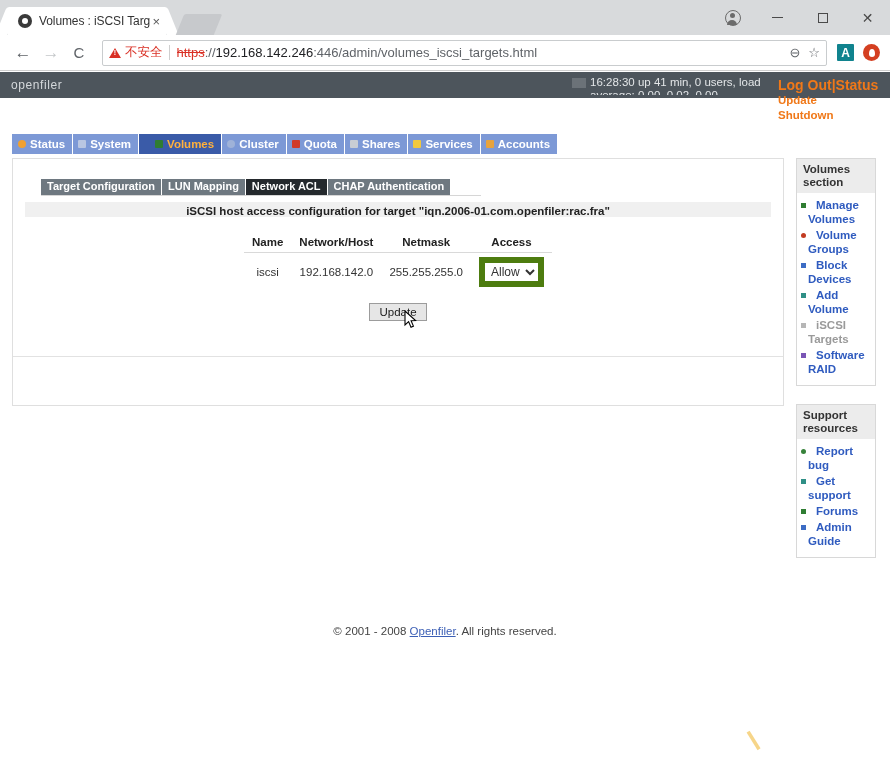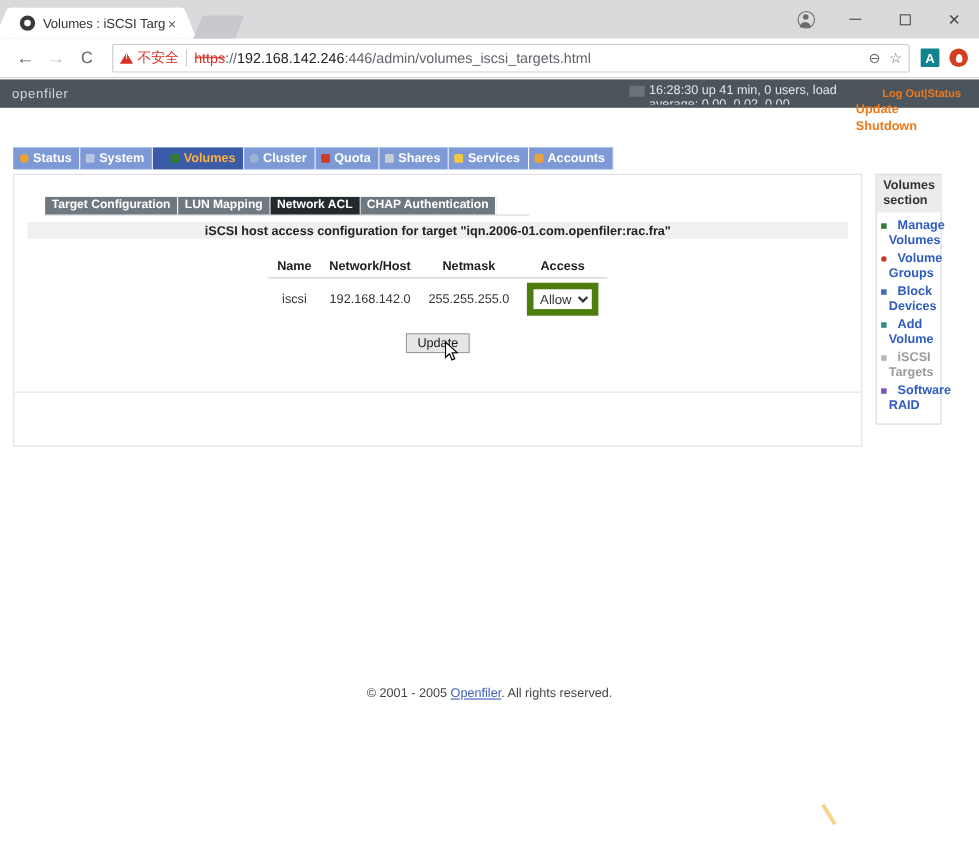--- a/index.html
+++ b/index.html
@@ -278,26 +278,25 @@
     left: 18px; top: 0;
     font-size: 11.5px;
     color: #e3e6e8;
     width: 215px;
     line-height: 13px;
   }
   .of-toplinks {
     position: absolute;
     left: 778px;
     top: 6px;
-    font-size: 10px;
+    font-size: 14px;
     font-weight: bold;
     line-height: 15px;
     color: #f07818;
     white-space: nowrap;
-    margin-left: 24px;
   }
   .of-toplinks a {
     color: #f07818;
     text-decoration: none;
   }
   .of-toplinks .divider { color: #f07818; }
   .of-sub-toplinks {
     position: absolute;
     left: 778px;
     top: 21px;
@@ -452,21 +451,21 @@
     position: absolute;
     left: 0; right: 0;
     bottom: 48px;
     border-top: 1px solid #e2e2e2;
   }
 
   
   .of-side {
     position: absolute;
     left: 796px; top: 0;
-    width: 60px;
+    width: 80px;
   }
   .side-box {
     border: 1px solid #d8d8d8;
     background: #ffffff;
     margin-bottom: 18px;
     padding-bottom: 7px;
   }
   .side-head {
     background: #ececec;
     font-size: 11.5px;
@@ -728,25 +727,46 @@
             <span class="side-bullet b-gray"></span>
             <span>iSCSI Targets</span>
           </div>
           <div class="side-link">
             <span class="side-bullet b-purple"></span>
             <span>Software RAID</span>
           </div>
         </div>
       </div>
 
+      <div class="side-box">
+        <div class="side-head">Support resources</div>
+        <div class="side-links">
+          <div class="side-link">
+            <span class="side-bullet b-dkgreen"></span>
+            <span>Report bug</span>
+          </div>
+          <div class="side-link">
+            <span class="side-bullet b-teal"></span>
+            <span>Get support</span>
+          </div>
+          <div class="side-link">
+            <span class="side-bullet b-green"></span>
+            <span>Forums</span>
+          </div>
+          <div class="side-link">
+            <span class="side-bullet b-blue"></span>
+            <span>Admin Guide</span>
+          </div>
+        </div>
+      </div>
 
     </div>
 
     <div class="of-footer">
-      <div><span>© 2001 - 2005 </span><a>Openfiler</a><span>. All rights reserved.</span></div>
+      <div><span>© 2001 - 2008 </span><a>Openfiler</a><span>. All rights reserved.</span></div>
     </div>
 
   </div>
 </div>
 
 <svg class="cursor" viewBox="0 0 13 19">
   <path d="M1,1 L1,15 L4.6,11.6 L7,17.2 L9.4,16.1 L7.1,10.8 L11.6,10.6 Z" fill="#ffffff" stroke="#000000" stroke-width="1.1"></path>
 </svg>
 
 <div class="watermark">

